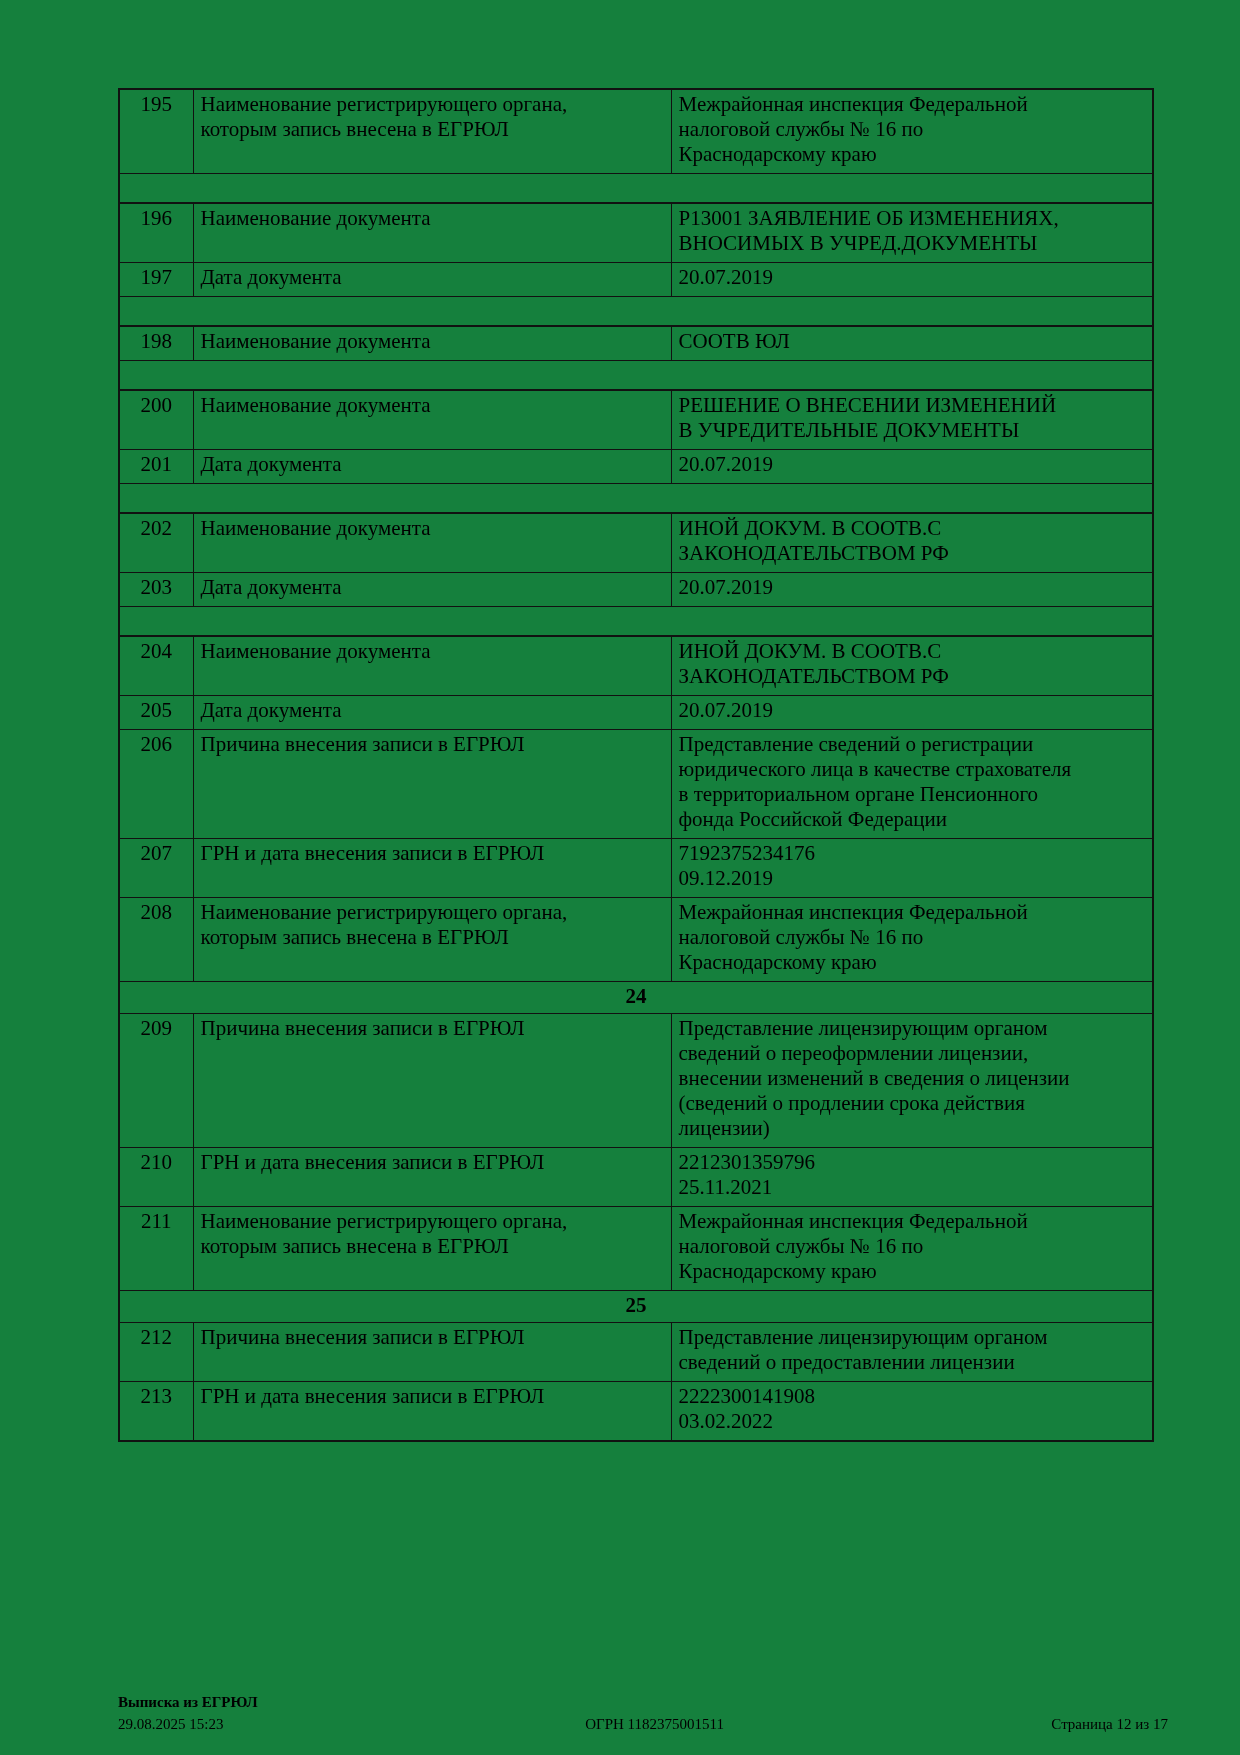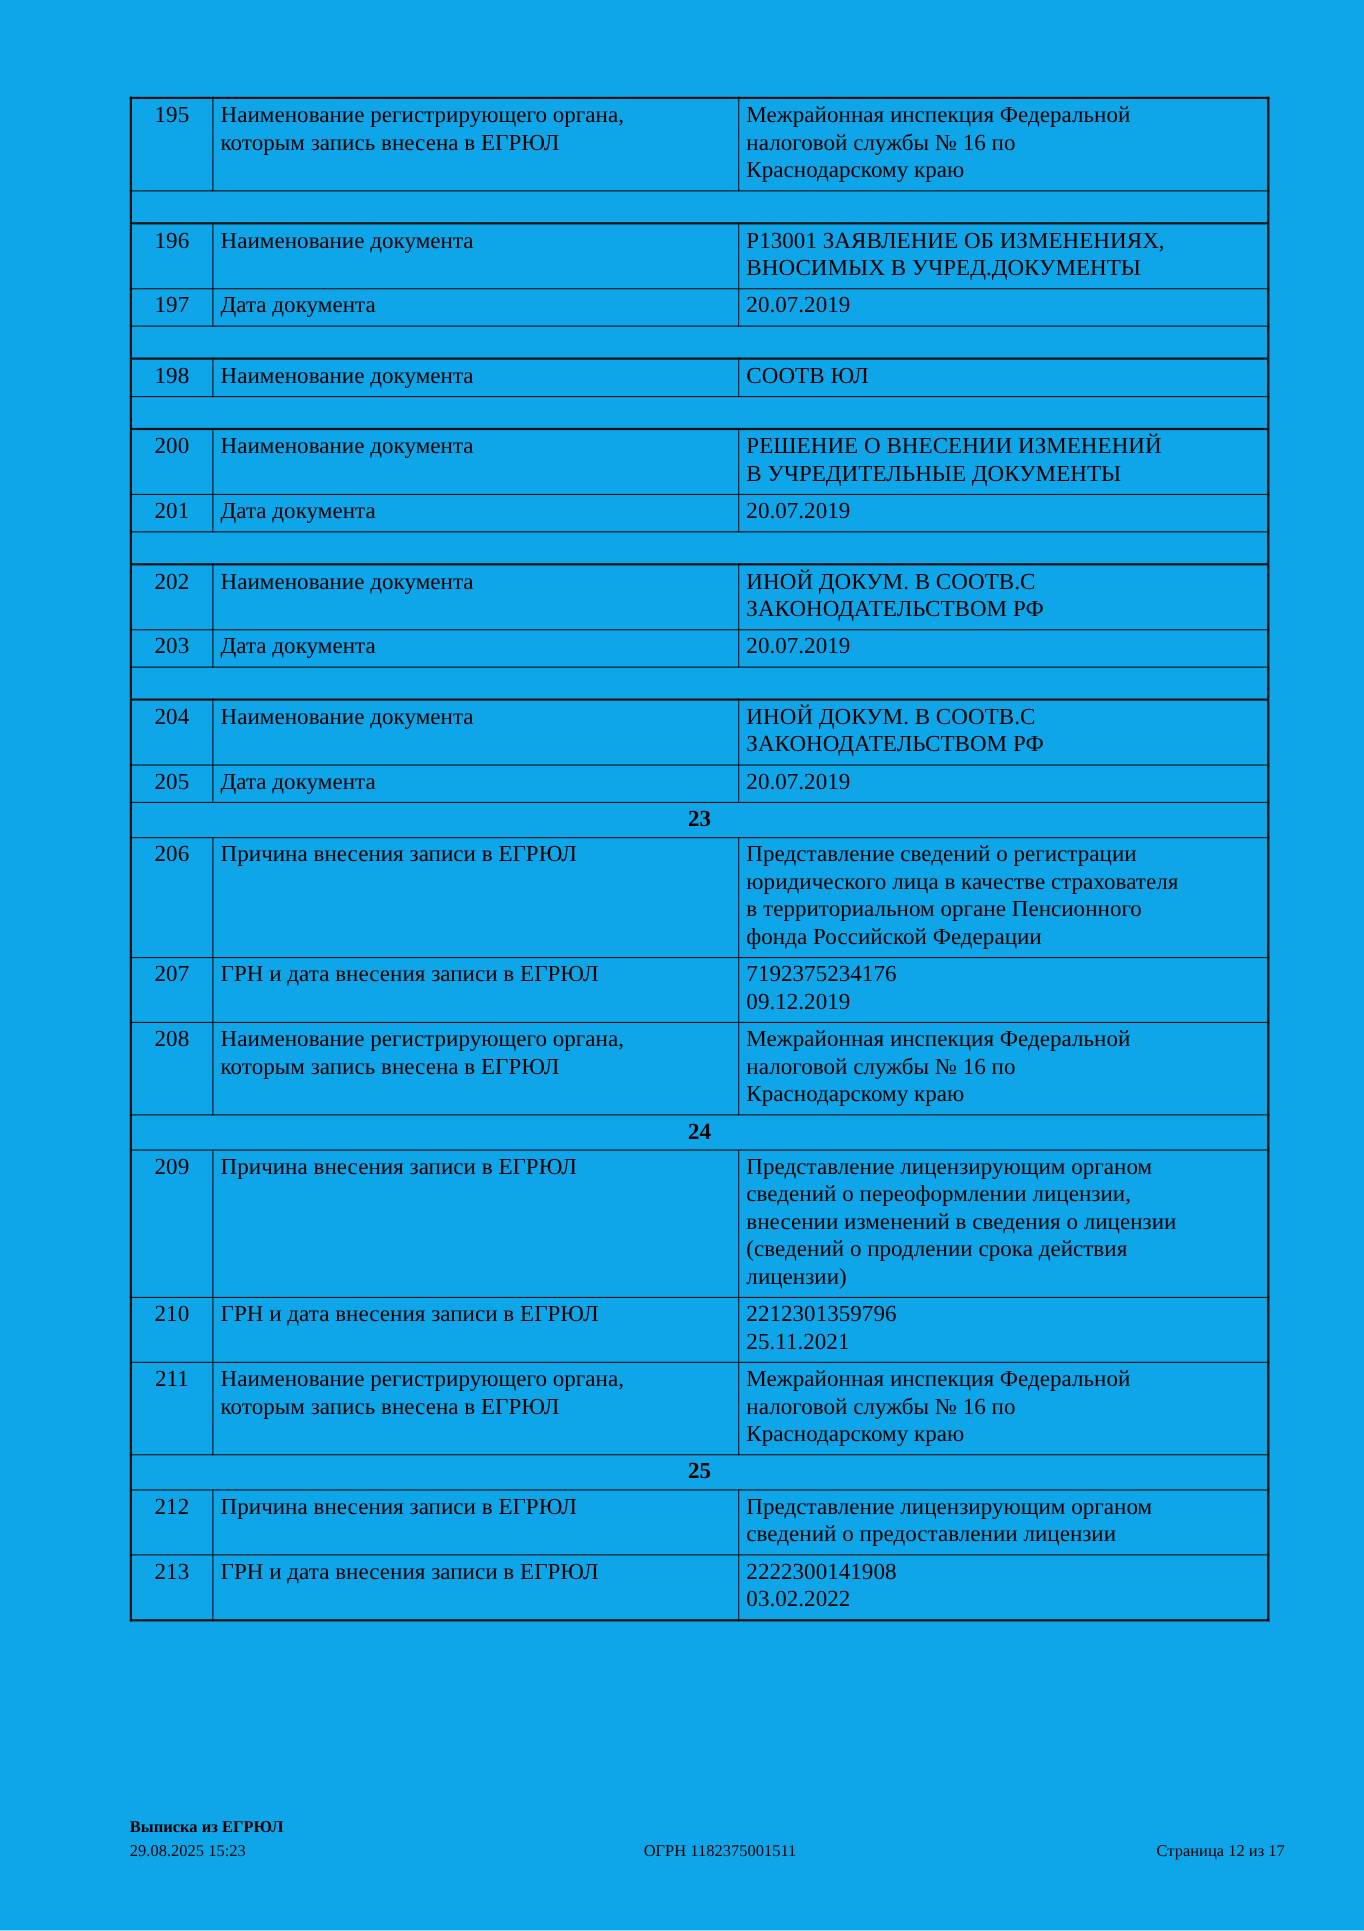--- a/index.html
+++ b/index.html
@@ -1,20 +1,20 @@
 <!DOCTYPE html>
 <html lang="ru"><head>
 <meta charset="utf-8">
 <style>
   html, body { margin: 0; padding: 0; background: #ffffff; }
   .page {
     position: relative;
     width: 1240px;
     height: 1755px;
-    background: #0ea5e9;
+    background: #15803d;
     color: #000;
     font-family: "Liberation Serif", "DejaVu Serif", serif;
   }
   table.egrul {
     position: absolute;
     left: 118px;
     top: 88px;
     width: 1034px;
     border-collapse: collapse;
     table-layout: fixed;
@@ -42,21 +42,21 @@
     position: absolute;
     left: 118px;
     top: 1650px;
     width: 1050px;
     display: flex;
     justify-content: space-between;
     align-items: flex-end;
     font-size: 15px;
     line-height: 22px;
   }
-  .footer .doc-type { font-weight: bold; }
+  .footer .doc-type { font-weight: bold; margin-top: 41px; }
   .footer-center { text-align: center; }
   .footer-right { text-align: right; }
 </style>
 </head>
 <body>
 
 <div class="page">
 
   <table class="egrul">
     <colgroup>
@@ -129,23 +129,20 @@
         <tr class="data-row">
           <td class="num">204</td>
           <td class="label">Наименование документа</td>
           <td class="value">ИНОЙ ДОКУМ. В СООТВ.С
 ЗАКОНОДАТЕЛЬСТВОМ РФ</td>
         </tr>
         <tr class="data-row">
           <td class="num">205</td>
           <td class="label">Дата документа</td>
           <td class="value">20.07.2019</td>
-        </tr>
-        <tr class="section-row">
-          <td colspan="3">23</td>
         </tr>
         <tr class="data-row">
           <td class="num">206</td>
           <td class="label">Причина внесения записи в ЕГРЮЛ</td>
           <td class="value">Представление сведений о регистрации
 юридического лица в качестве страхователя
 в территориальном органе Пенсионного
 фонда Российской Федерации</td>
         </tr>
         <tr class="data-row">

